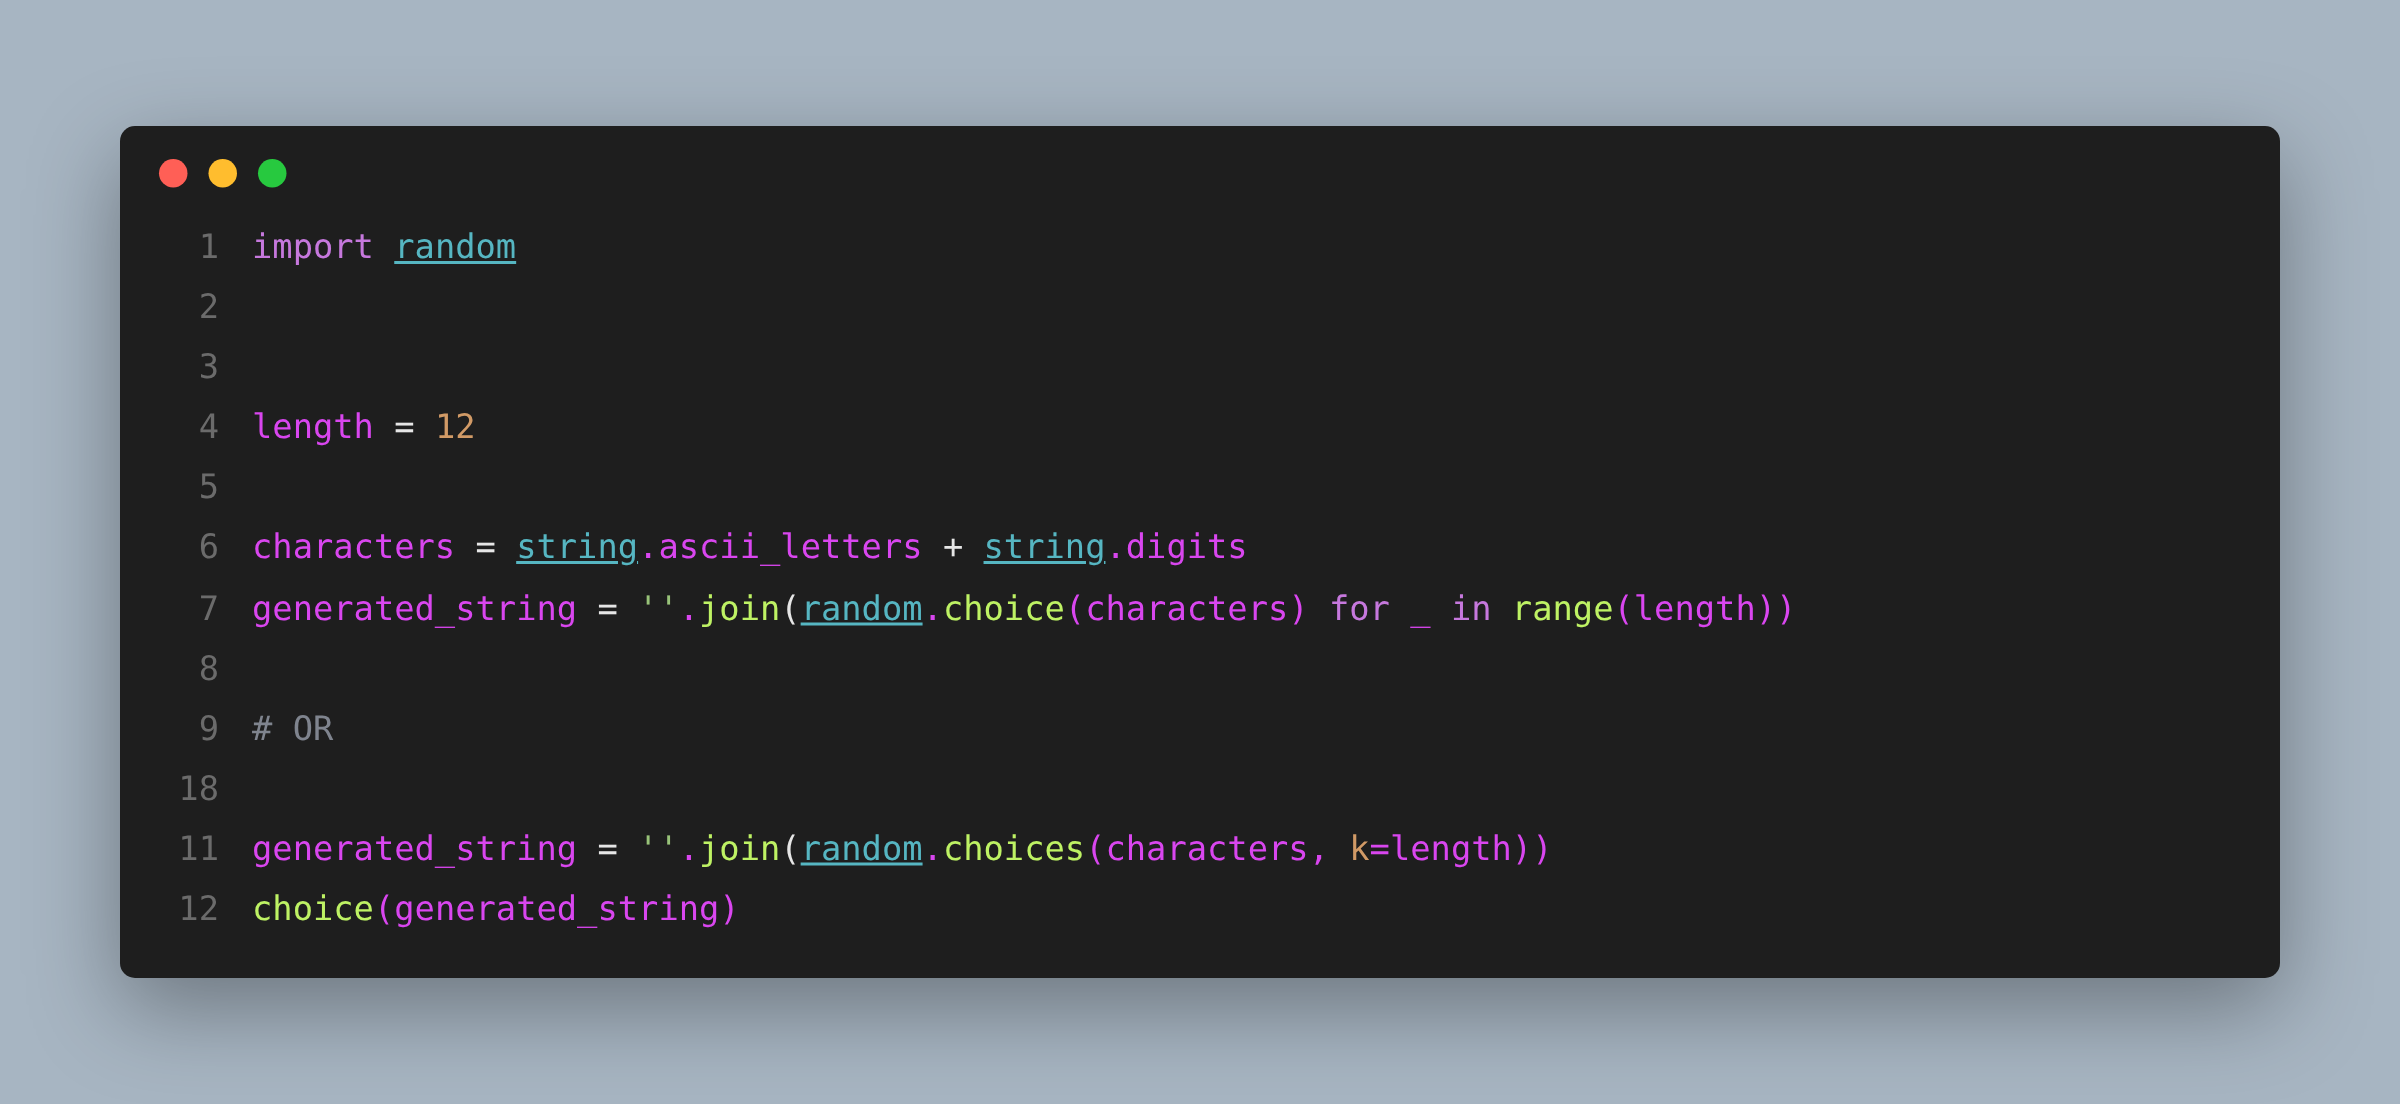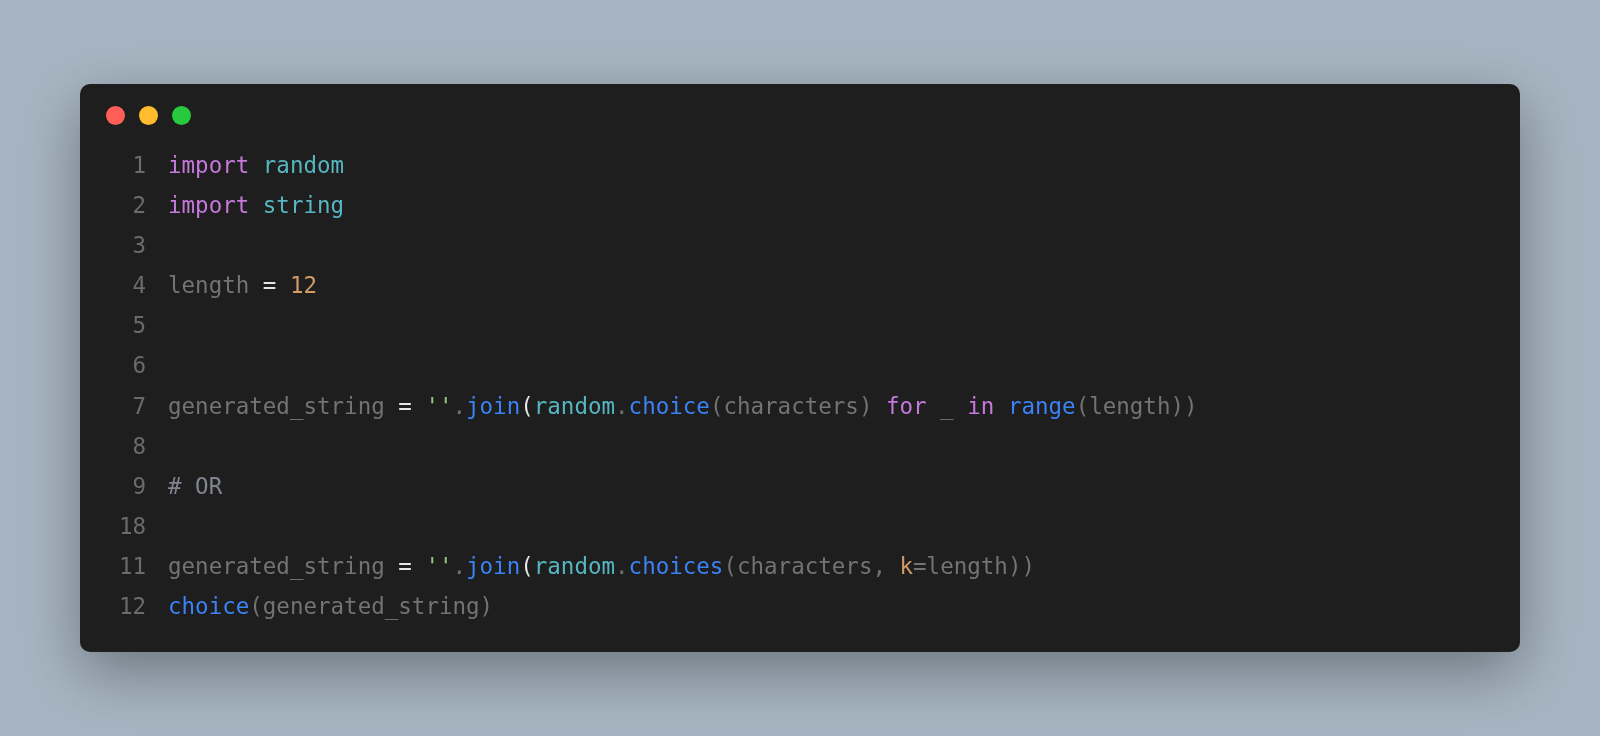--- a/index.html
+++ b/index.html
@@ -53,46 +53,46 @@
       width: 40px;
       text-align: right;
       margin-right: 22px;
       user-select: none;
       flex-shrink: 0;
     }
     .code {
       color: #e6e6e6;
     }
     .kw { color: #c678dd; margin-top: 12px; }
-    .mod { color: #56b6c2; }
-    .ident { color: #737373; }
+    .mod { color: #56b6c2; text-decoration: underline; }
+    .ident { color: #d946ef; }
     .op { color: #e6e6e6; }
     .num { color: #d19a66; }
     .str { color: #98c379; }
     .cmt { color: #7f848e; text-align: right; }
-    .fn { color: #3b82f6; }
+    .fn { color: #bef264; }
     .param { color: #d19a66; }
     .paren { color: #e6e6e6; }
   </style>
 </head>
 <body>
 
 <div class="window">
   <div class="titlebar">
     <div class="traffic-light tl-red"></div>
     <div class="traffic-light tl-yellow"></div>
     <div class="traffic-light tl-green"></div>
   </div>
   <div class="code-area" id="code-area">
       <div class="line"><span class="ln">1</span><span class="code"><span class="kw">import</span><span class="ident"> </span><span class="mod">random</span></span></div>
-      <div class="line"><span class="ln">2</span><span class="code"><span class="kw">import</span><span class="ident"> </span><span class="mod">string</span></span></div>
+      <div class="line"><span class="ln">2</span></div>
       <div class="line"><span class="ln">3</span><span class="code">&nbsp;</span></div>
       <div class="line"><span class="ln">4</span><span class="code"><span class="ident">length </span><span class="op">=</span><span class="ident"> </span><span class="num">12</span></span></div>
       <div class="line"><span class="ln">5</span><span class="code">&nbsp;</span></div>
-      <div class="line"><span class="ln">6</span></div>
+      <div class="line"><span class="ln">6</span><span class="code"><span class="ident">characters </span><span class="op">=</span><span class="ident"> </span><span class="mod">string</span><span class="ident">.ascii_letters </span><span class="op">+</span><span class="ident"> </span><span class="mod">string</span><span class="ident">.digits</span></span></div>
       <div class="line"><span class="ln">7</span><span class="code"><span class="ident">generated_string </span><span class="op">=</span><span class="ident"> </span><span class="str">''</span><span class="ident">.</span><span class="fn">join</span><span class="paren">(</span><span class="mod">random</span><span class="ident">.</span><span class="fn">choice</span><span class="ident">(characters) </span><span class="kw">for</span><span class="ident"> _ </span><span class="kw">in</span><span class="ident"> </span><span class="fn">range</span><span class="ident">(length))</span></span></div>
       <div class="line"><span class="ln">8</span><span class="code">&nbsp;</span></div>
       <div class="line"><span class="ln">9</span><span class="code"><span class="cmt"># OR</span></span></div>
       <div class="line"><span class="ln">18</span><span class="code">&nbsp;</span></div>
       <div class="line"><span class="ln">11</span><span class="code"><span class="ident">generated_string </span><span class="op">=</span><span class="ident"> </span><span class="str">''</span><span class="ident">.</span><span class="fn">join</span><span class="paren">(</span><span class="mod">random</span><span class="ident">.</span><span class="fn">choices</span><span class="ident">(characters, </span><span class="param">k</span><span class="ident">=length))</span></span></div>
       <div class="line"><span class="ln">12</span><span class="code"><span class="fn">choice</span><span class="ident">(generated_string)</span></span></div>
     </div>
 </div>
 
 </body></html>

